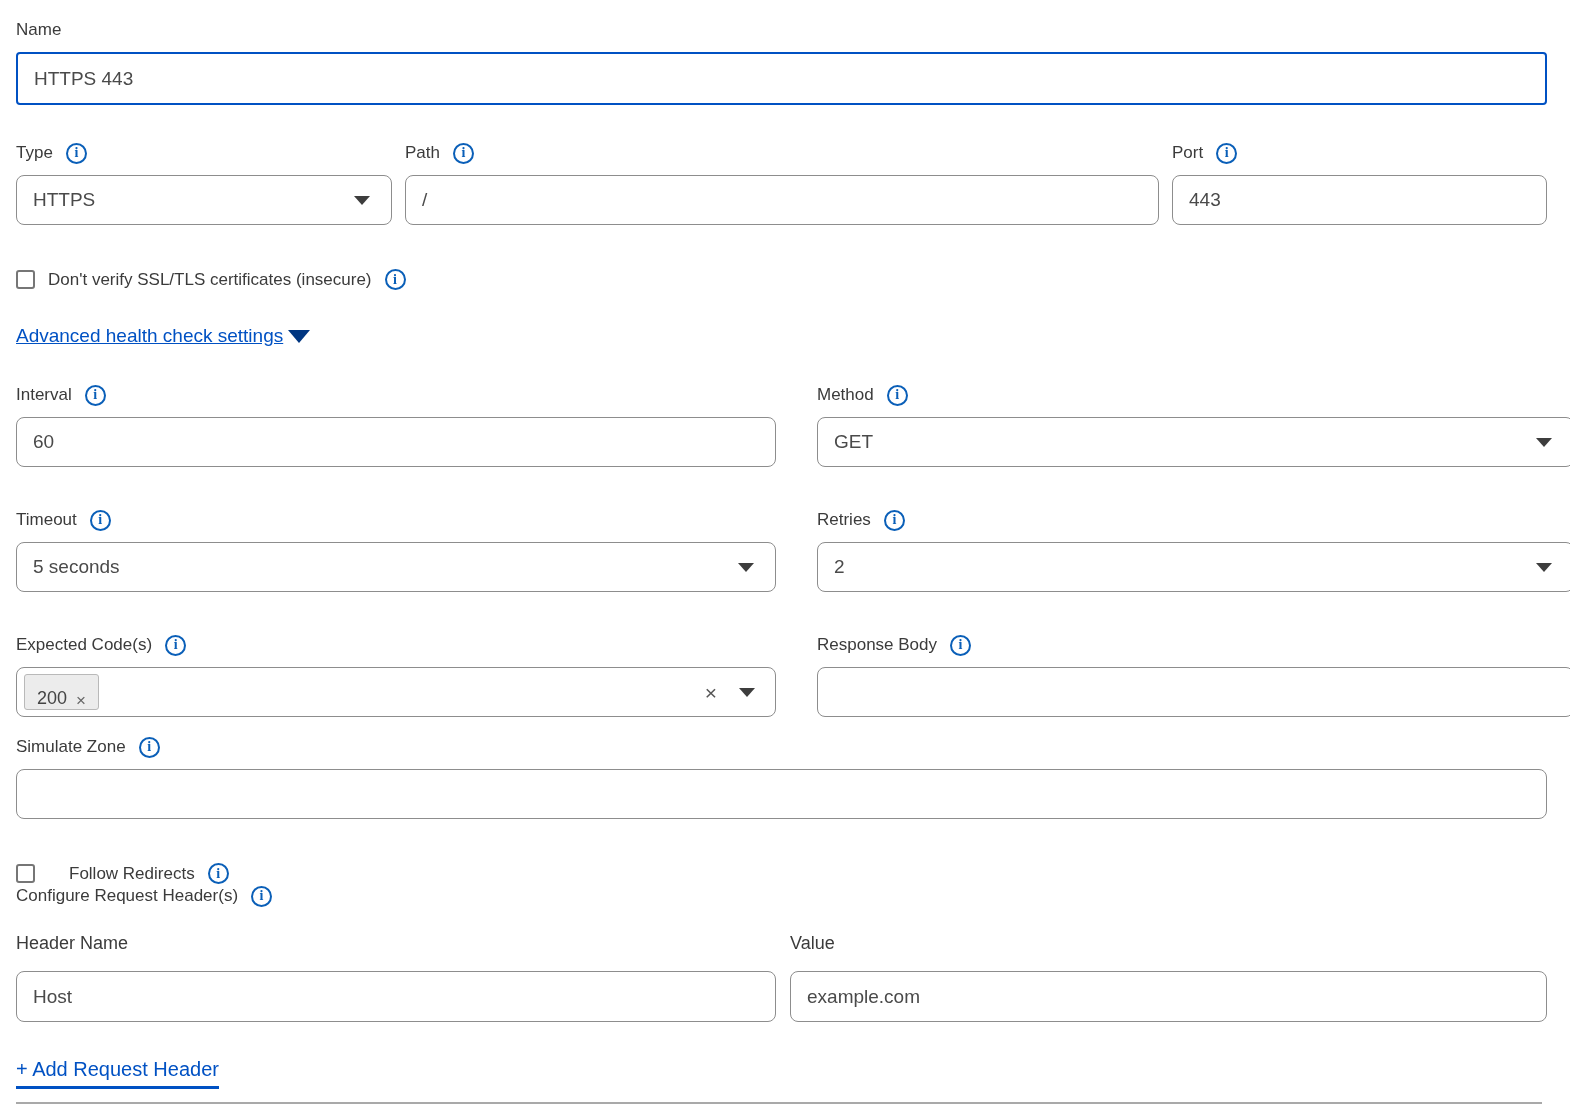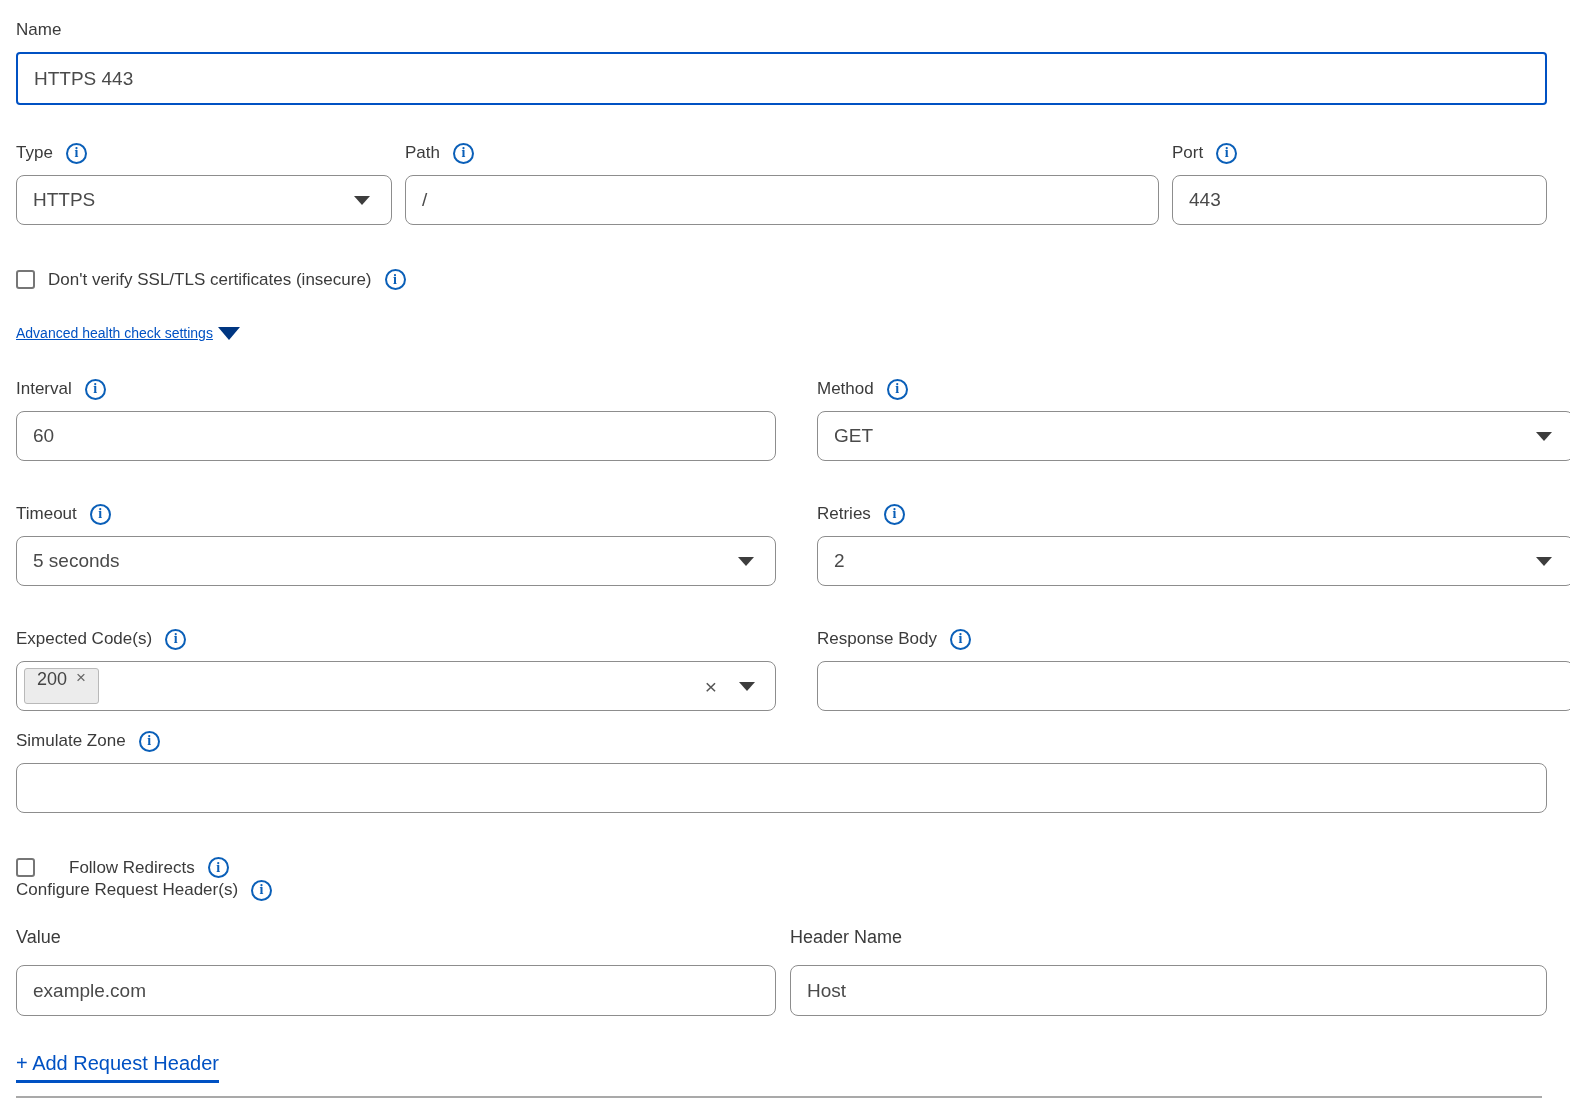--- a/index.html
+++ b/index.html
@@ -52,21 +52,21 @@
     border-left: 8px solid transparent;
     border-right: 8px solid transparent;
     border-top: 9px solid #3d3d3d;
   }
 
   .multiselect {
     display: flex; align-items: center;
     padding: 0 20px 0 7px; gap: 22px;
   }
   .tag {
-    display: inline-flex; align-items: flex-start; gap: 9px;
+    display: inline-flex; align-items: flex-end; gap: 9px;
     height: 36px; padding: 0 12px;
     background: #ececec; border: 1px solid #b9b9b9; border-radius: 3px;
     font-size: 18px; color: #444444;
   }
   .tag .tag-x { font-size: 17px; color: #666666; cursor: pointer; line-height: 1; }
   .ms-spacer { flex: 1 1 auto; }
   .ms-clear { font-size: 21px; color: #555555; cursor: pointer; line-height: 1; }
 
   
   .check-row { display: flex; align-items: center; }
@@ -76,21 +76,21 @@
     border: 2px solid #767676; border-radius: 3px;
     background: #ffffff; cursor: pointer; flex: 0 0 19px;
   }
   .check-row .label { margin-left: 13px; }
   .check-row .info-icon { margin-left: 13px; }
   .check-row.wide-gap .label { margin-left: 34px; }
 
   
   .adv-link-row { margin-top: 35px; display: flex; align-items: center; }
   .adv-link {
-    font-size: 14px; color: #0051c3;
+    font-size: 19px; color: #0051c3;
     text-decoration: underline; cursor: pointer;
   }
   .adv-caret {
     width: 0; height: 0; display: inline-block; margin-left: 5px;
     border-left: 11px solid transparent;
     border-right: 11px solid transparent;
     border-top: 13px solid #003681;
   }
   .add-link-row { margin-top: 36px; }
   .add-link {
@@ -258,27 +258,27 @@
     <span class="info-icon">i</span>
   </div>
 
   <div class="label-row config-label-row">
     <span class="label">Configure Request Header(s)</span>
     <span class="info-icon">i</span>
   </div>
 
   <div class="header-grid">
     <div>
+      <div class="col-label">Header Name</div>
+      <input class="text-input" type="text" value="Host" style="">
+    </div>
+    <div>
       <div class="col-label">Value</div>
       <input class="text-input" type="text" value="example.com" style="">
     </div>
-    <div>
-      <div class="col-label">Header Name</div>
-      <input class="text-input" type="text" value="Host" style="">
-    </div>
   </div>
 
   <div class="add-link-row">
     <a class="add-link">+ Add Request Header</a>
   </div>
 
   <hr class="divider">
 
 </div>
 

